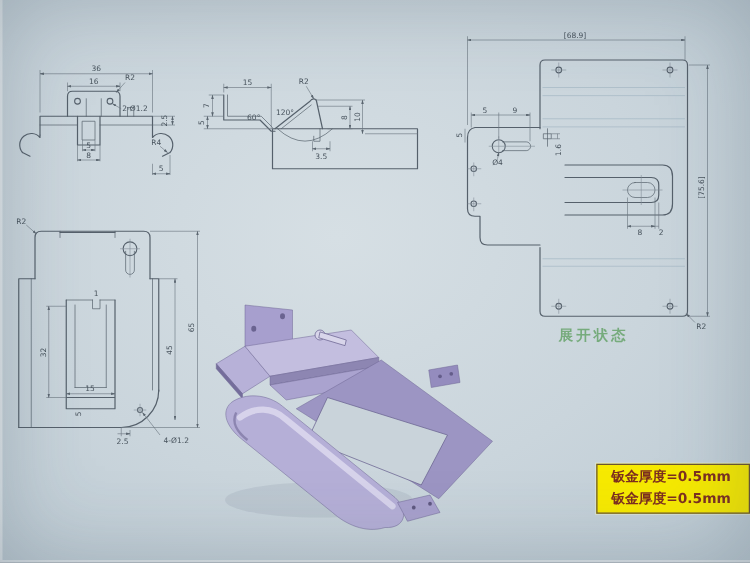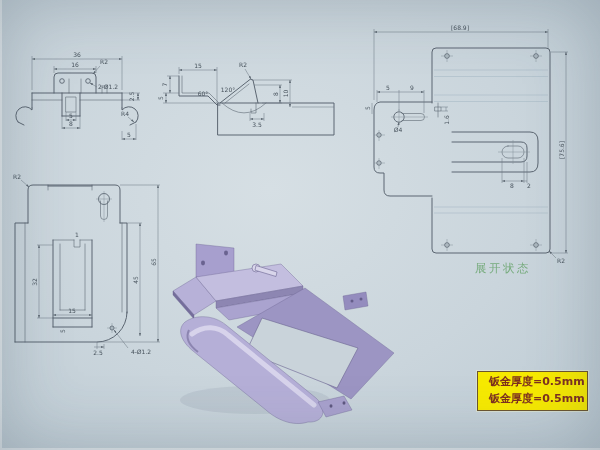--- a/index.html
+++ b/index.html
@@ -10,23 +10,23 @@
         box-shadow:inset 0 0 70px rgba(60,78,95,.28), inset 2px -2px 0 rgba(255,255,255,.45);}
   svg{position:absolute;left:0;top:0;}
   .ln{stroke:#55606b;stroke-width:.95;fill:none;stroke-linejoin:round;stroke-linecap:round}
   .thin{stroke-width:.55}
   .dim{stroke:#6b7681;stroke-width:.5;fill:none}
   .cl{stroke:#7e8a94;stroke-width:.45;fill:none}
   .bend{stroke:#a7bac6;stroke-width:.6;fill:none}
   .hole{stroke:#55606b;stroke-width:.85;fill:none}
   .dt{font-size:6px;fill:#47525c;text-anchor:middle;font-family:"DejaVu Sans",sans-serif}
   .p3{stroke:#6f6794;stroke-width:.4}
-  #caption{position:absolute;left:475px;top:261px;width:110px;color:#76ab7c;
-        font-size:11.5px;font-weight:400;letter-spacing:2.5px;}
-  #notebox{position:absolute;left:477px;top:371px;width:111px;height:40px;
+  #caption{position:absolute;left:447px;top:261px;width:110px;color:#76ab7c;
+        font-size:11.5px;font-weight:700;letter-spacing:2.5px;}
+  #notebox{position:absolute;left:477px;top:371px;width:123px;height:40px;
         background:#f7ea00;border:1.5px solid #6b5530;box-sizing:border-box;
         color:#7d2f1f;font-size:11px;line-height:16.5px;padding:2px 0 0 11px;font-weight:600;
         box-shadow:0 0 0 1px rgba(255,255,200,.35);}
 </style>
 </head>
 <body>
 
 <div id="shot">
 
 <svg width="600" height="450" viewBox="0 0 600 450">

